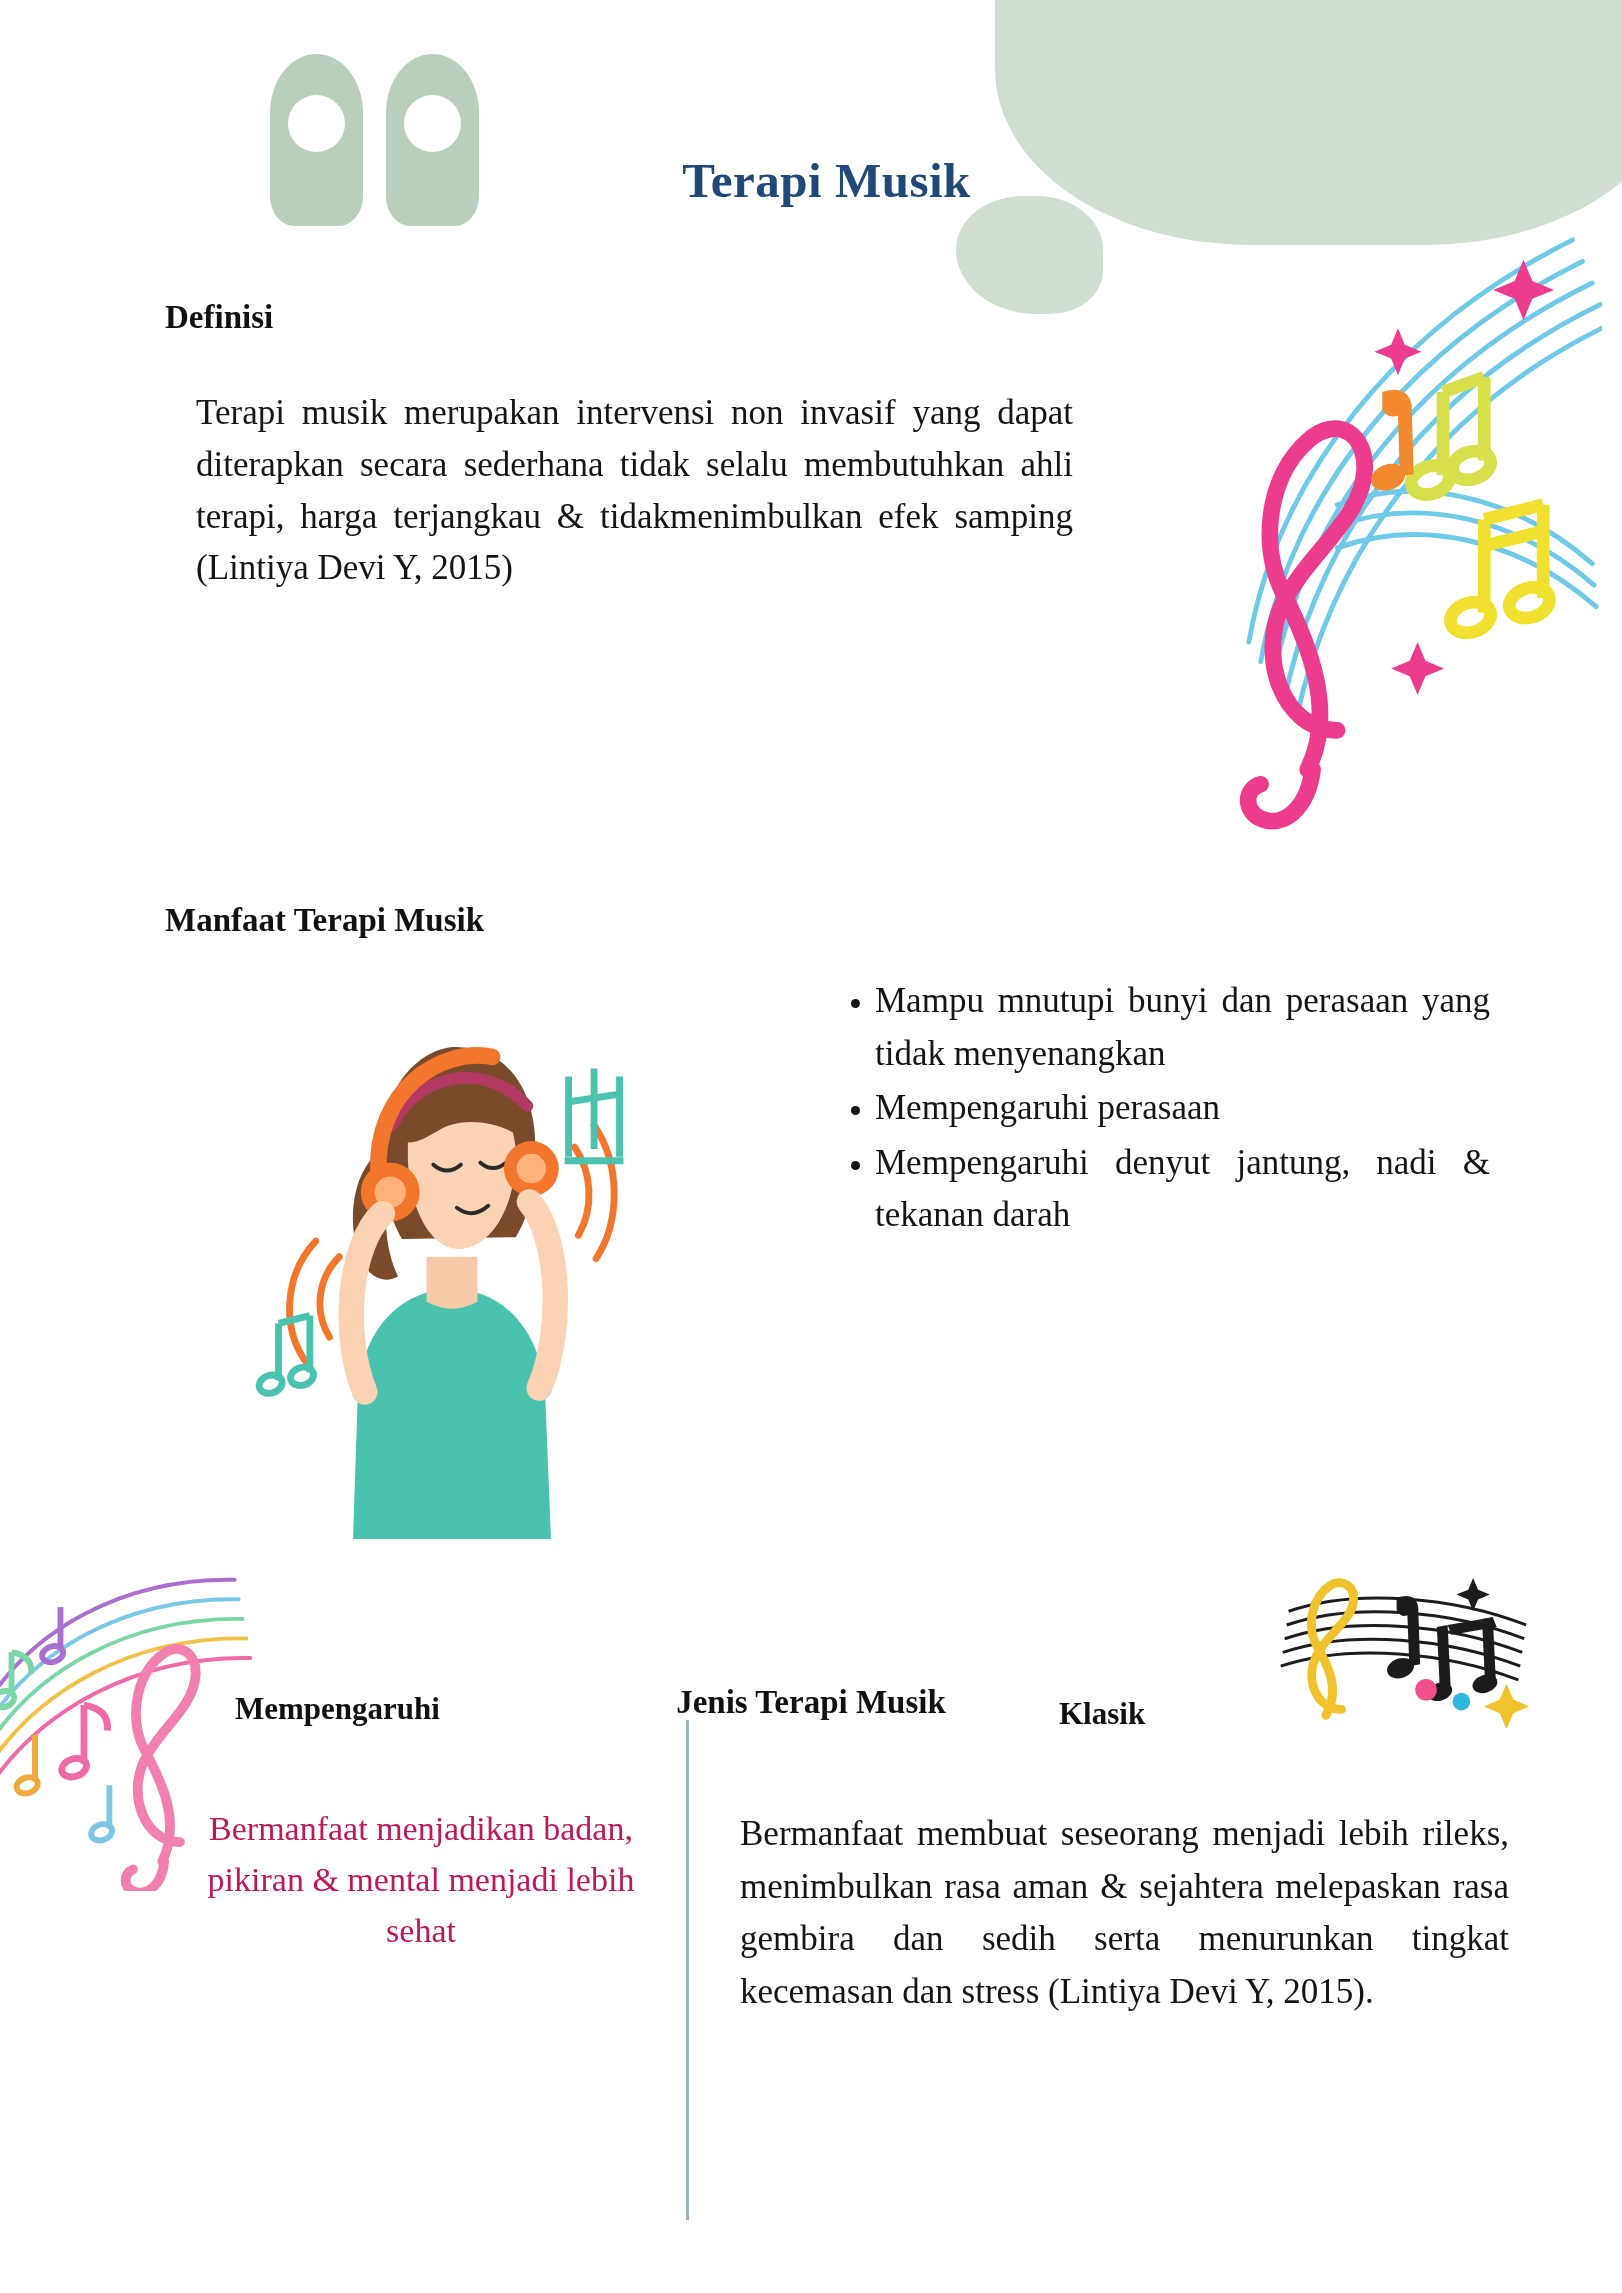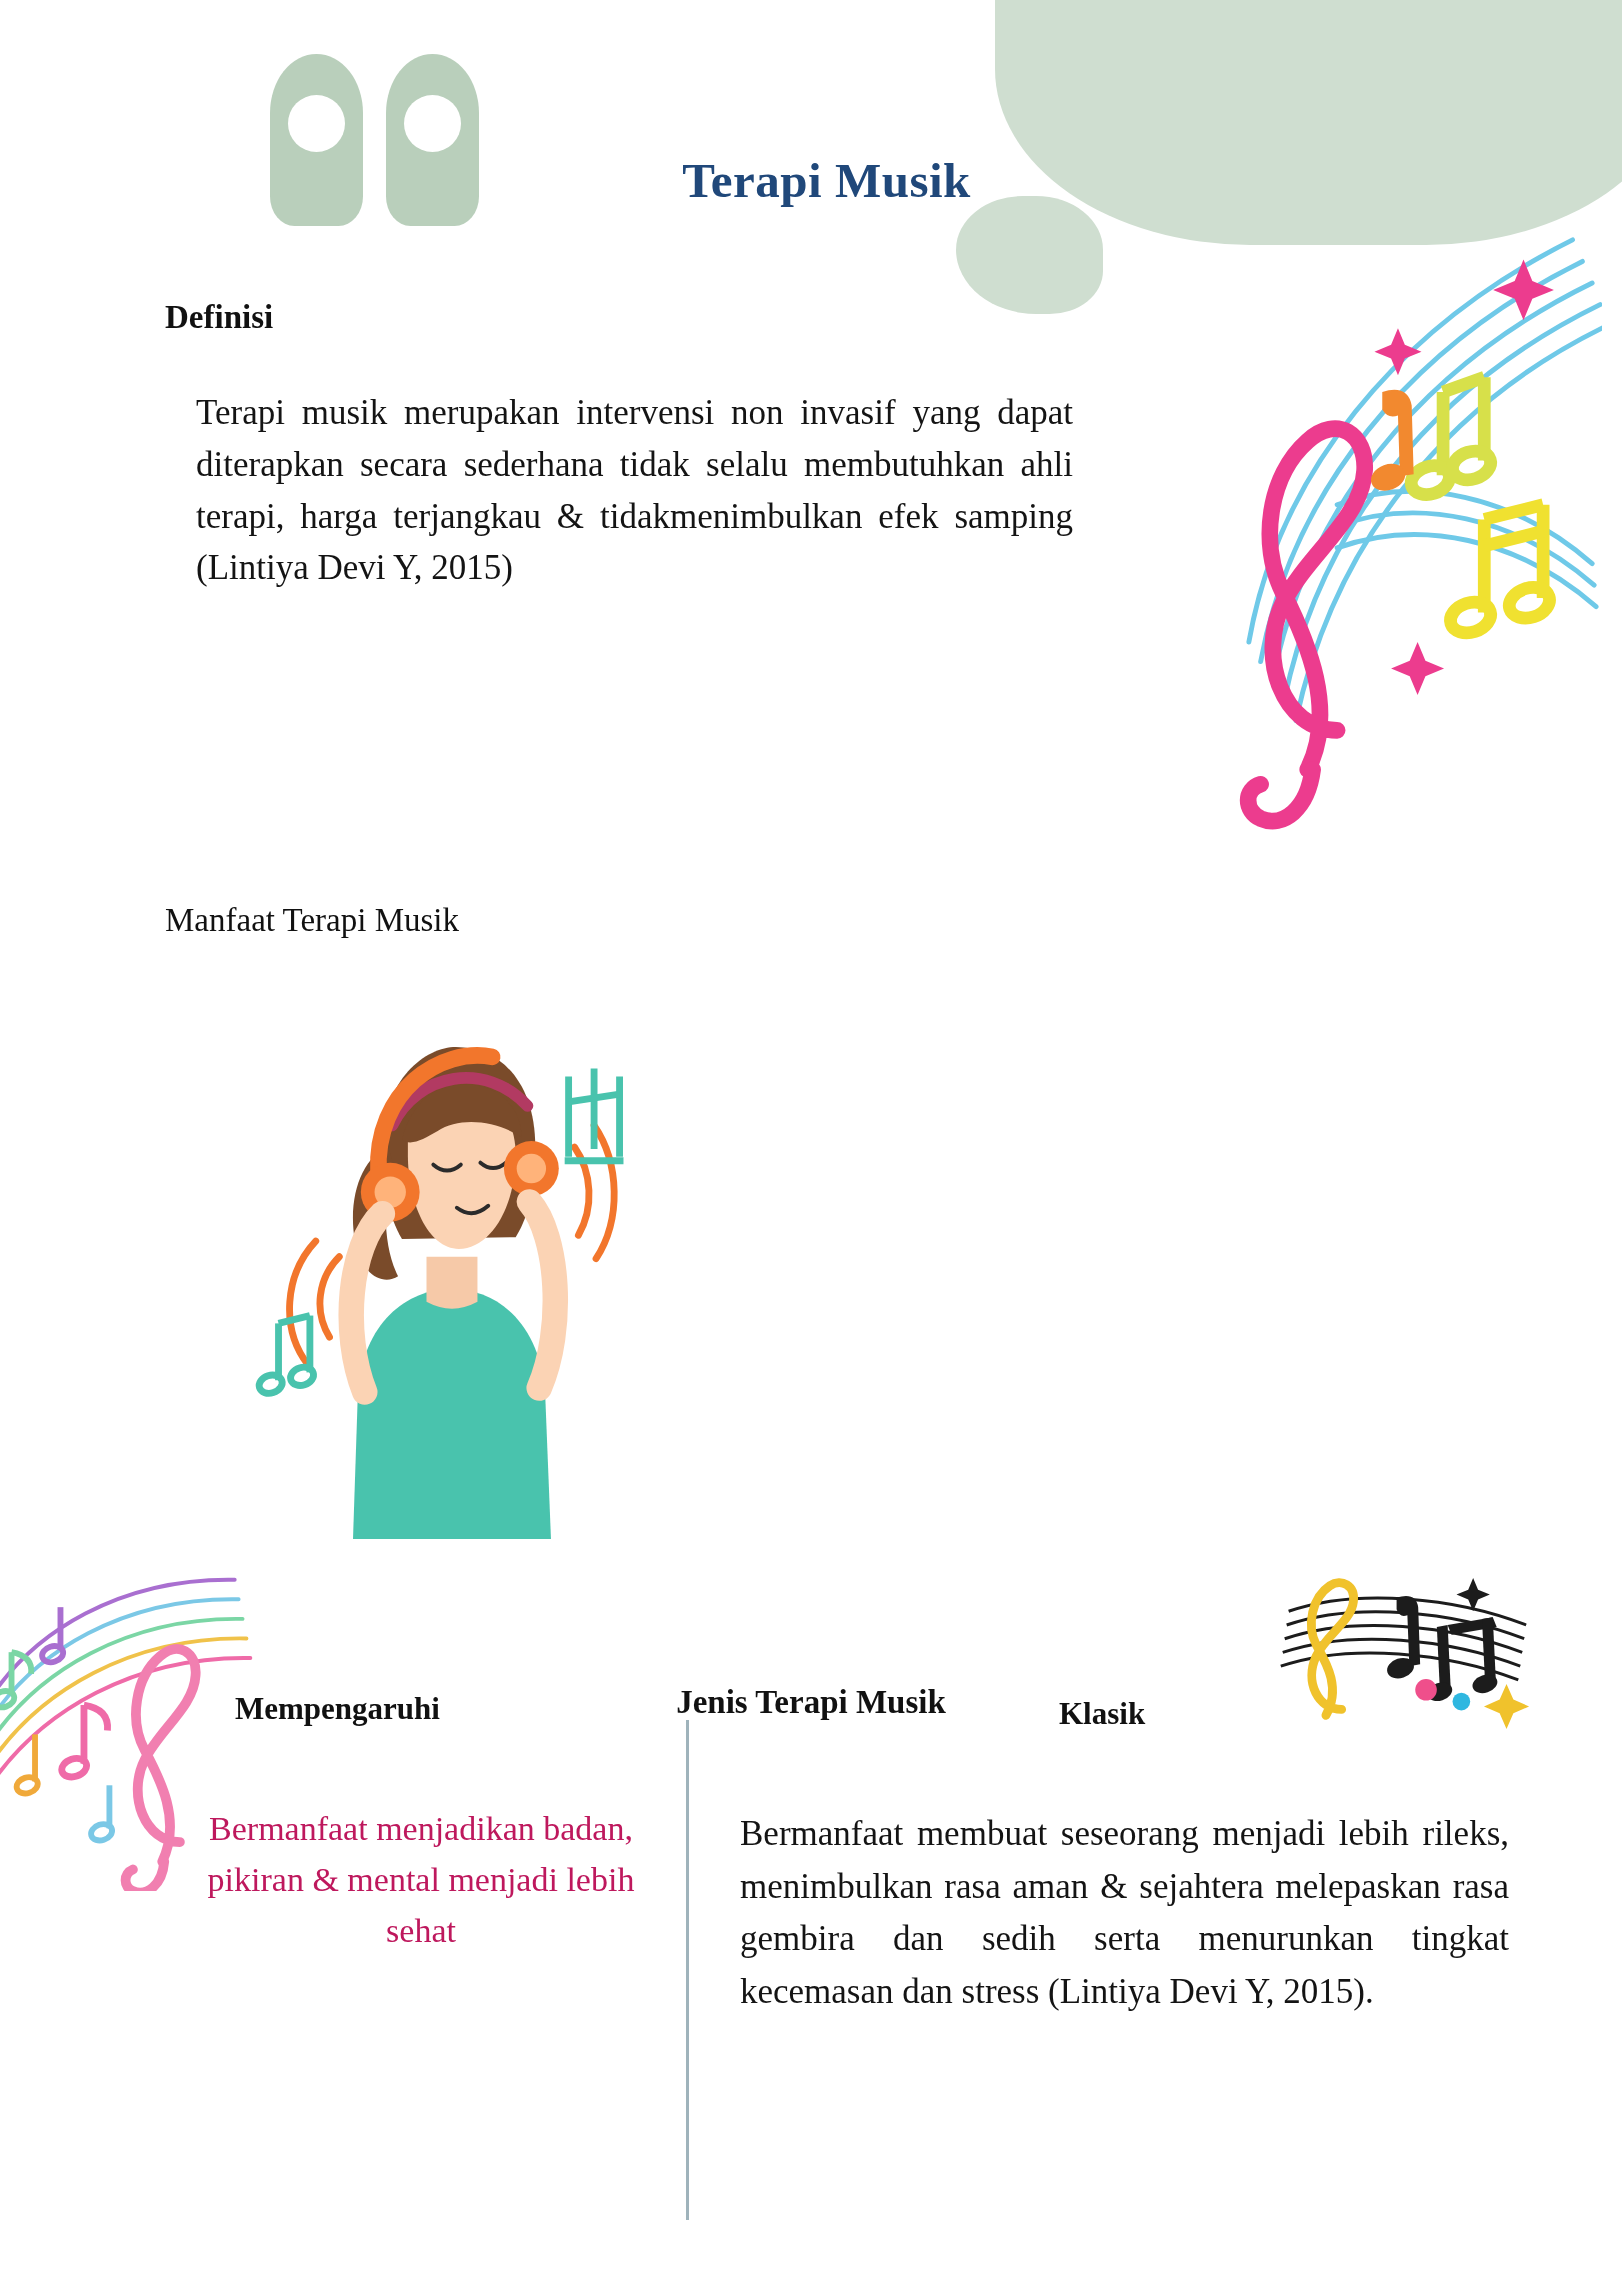--- a/index.html
+++ b/index.html
@@ -81,21 +81,21 @@
     color: #141414;
     text-align: justify;
     text-justify: inter-word;
   }
 
   
   .h-manfaat {
     position: absolute;
     top: 902px; left: 165px;
     font-size: 33px;
-    font-weight: normal;
+    font-weight: bold;
     color: #111;
   }
   .manfaat-right {
     position: absolute;
     top: 975px; left: 814px;
     width: 676px;
     color: #141414;
   }
   .manfaat-lead {
     font-size: 35px;
@@ -292,20 +292,25 @@
 
     <g fill="none" stroke="#49c3ad" stroke-width="7">
       <path d="M330 78 L 330 160 M356 70 L 356 152 M382 78 L 382 160"></path>
       <path d="M330 104 L 382 96"></path>
       <path d="M326 164 h 60"></path>
     </g>
   </svg>
 </div>
 
 <div class="manfaat-right">
+  <ul class="manfaat-list">
+    <li>Mampu mnutupi bunyi dan perasaan yang tidak menyenangkan</li>
+    <li>Mempengaruhi perasaan</li>
+    <li>Mempengaruhi denyut jantung, nadi &amp; tekanan darah</li>
+  </ul>
 </div>
 
 <div class="art art-notes-left">
   <svg viewBox="0 0 330 330" xmlns="http://www.w3.org/2000/svg">
     <g fill="none" stroke-width="4" stroke-linecap="round">
       <path d="M-10 150 C 40 60, 140 10, 250 12" stroke="#a96fd0"></path>
       <path d="M-10 172 C 42 80, 144 30, 254 32" stroke="#7bc8e6"></path>
       <path d="M-10 194 C 44 100, 148 50, 258 52" stroke="#7bd6a5"></path>
       <path d="M-10 216 C 46 120, 152 70, 262 72" stroke="#f0c24a"></path>
       <path d="M-10 238 C 48 140, 156 90, 266 92" stroke="#ef6ba8"></path>

